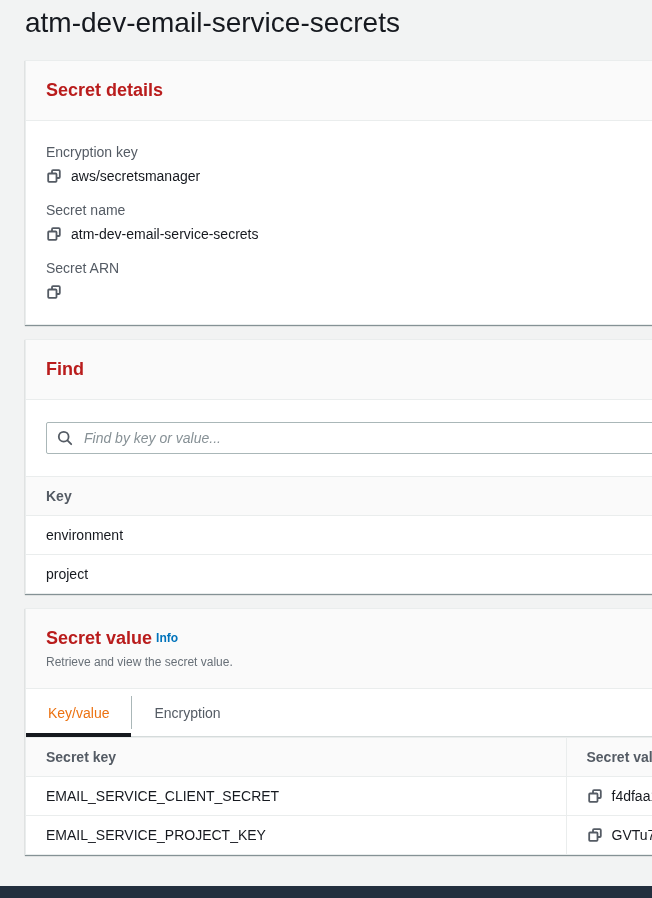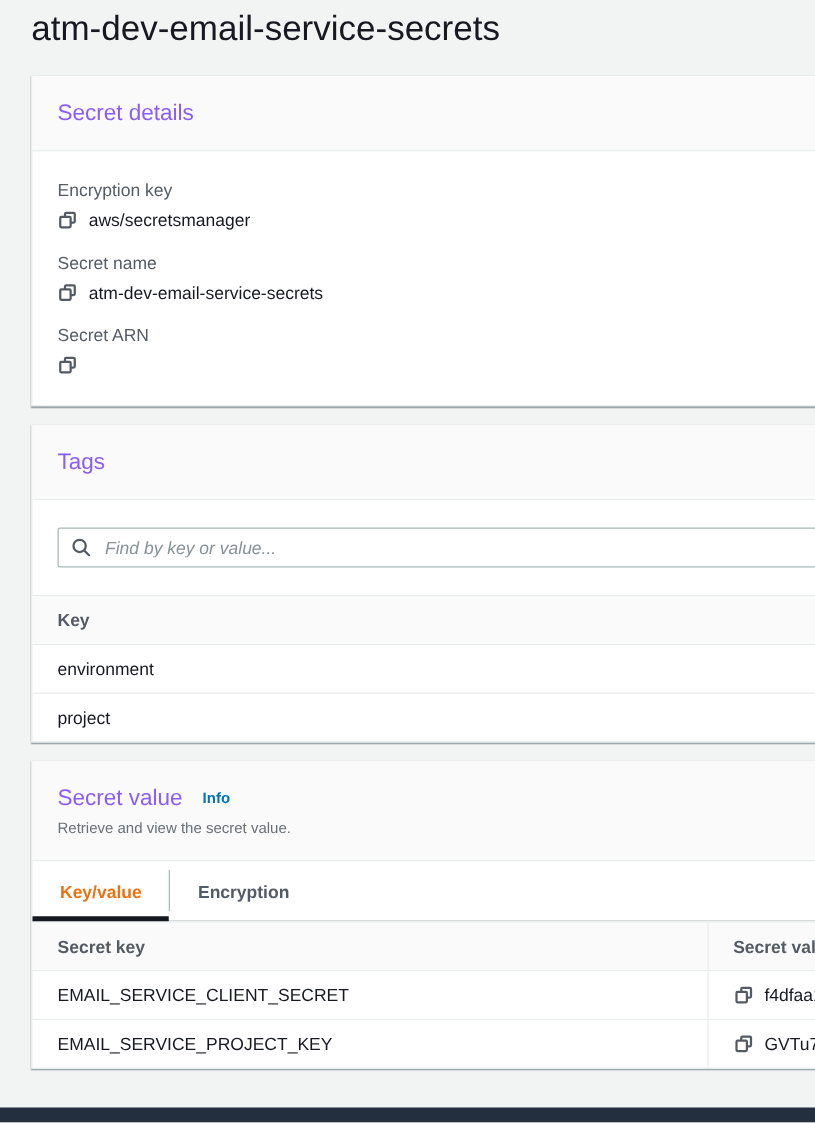--- a/index.html
+++ b/index.html
@@ -29,36 +29,36 @@
     box-shadow: 0 1px 1px 0 rgba(0,28,36,.45);
     margin-bottom: 14px;
   }
   .card-header {
     background: #fafafa;
     border-bottom: 1px solid #eaeded;
     padding: 19px 20px;
   }
   .card-header h2 {
     font-size: 18px;
-    font-weight: 400;
+    font-weight: 700;
     margin: 0;
-    color: #8b5cf6;
+    color: #b91c1c;
     display: inline;
   }
   .card-desc {
     font-size: 12px;
     color: #687078;
     margin: 6px 0 0 0;
   }
   .info-link {
     font-size: 12px;
     font-weight: 700;
     color: #0073bb;
     text-decoration: none;
-    margin-left: 16px;
+    margin-left: 4px;
     vertical-align: 2px;
     cursor: pointer;
   }
 
   
   .card-body { padding: 22px 20px 20px 20px; }
   .field { margin-bottom: 17px; }
   .field:last-child { margin-bottom: 4px; }
   .field-label { font-size: 14px; color: #545b64; line-height: 18px; }
   .field-value {
@@ -116,21 +116,21 @@
   .col-divider { border-left: 1px solid #eaeded; }
   .cell-with-copy { display: flex; align-items: center; gap: 9px; white-space: nowrap; }
 
   
   .tabs {
     display: flex; align-items: stretch;
     border-bottom: 1px solid #d5dbdb;
   }
   .tab {
     padding: 16px 22px 15px 22px;
-    font-size: 14px; font-weight: 700;
+    font-size: 14px; font-weight: 400;
     color: #545b64;
     cursor: pointer;
     position: relative;
     background: none; border: none;
     font-family: "Liberation Sans", sans-serif;
   }
   .tab.active { color: #ec7211; }
   .tab.active::after {
     content: "";
     position: absolute; left: 0; right: 0; bottom: -1px;
@@ -207,21 +207,21 @@
               </svg>
           </button>
         </div>
       </div>
 
     </div>
   </section>
 
   <section class="card">
     <div class="card-header">
-      <h2>Tags</h2>
+      <h2>Find</h2>
     </div>
     <div class="search-wrap">
       <div class="search-box">
         <span class="search-icon">
           <svg width="16" height="16" viewBox="0 0 16 16">
               <use href="#icon-search"></use>
             </svg>
         </span>
         <input type="text" placeholder="Find by key or value..." style="">
       </div>

